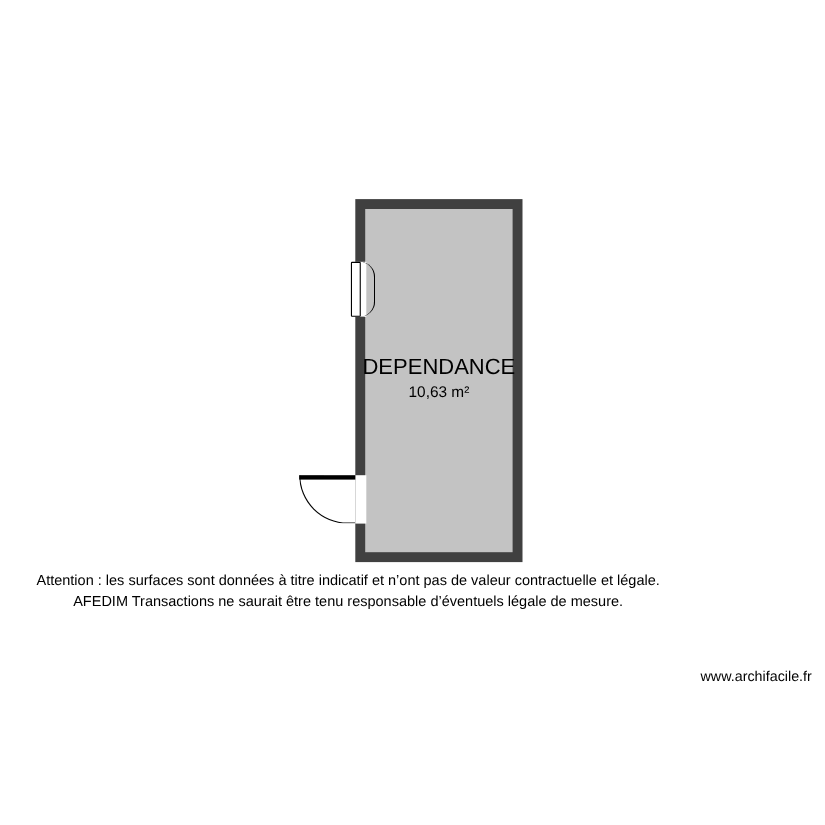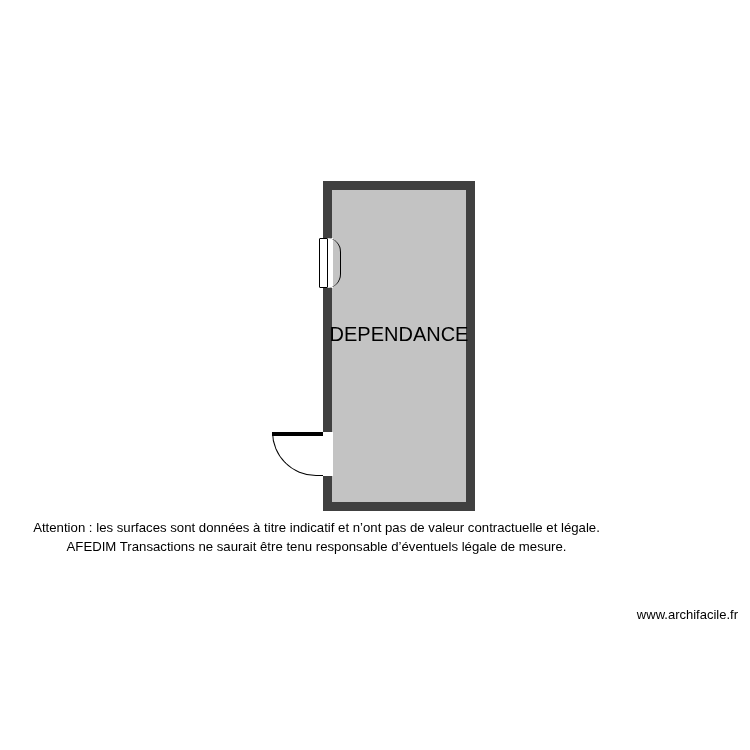--- a/index.html
+++ b/index.html
@@ -164,20 +164,21 @@
 
   <div class="window-opening"></div>
   <div class="window-arc"></div>
   <div class="window-leaf"></div>
 
   <div class="door-opening"></div>
   <div class="door-swing"></div>
   <div class="door-panel"></div>
 
   <div class="room-label">DEPENDANCE</div>
+  <div class="room-area">10,63 m²</div>
 
 </div>
 
 <div class="disclaimer">
   <div>Attention : les surfaces sont données à titre indicatif et n’ont pas de valeur contractuelle et légale.</div>
   <div>AFEDIM Transactions ne saurait être tenu responsable d’éventuels légale de mesure.</div>
 </div>
 
 <div class="footer-site">www.archifacile.fr</div>
 

